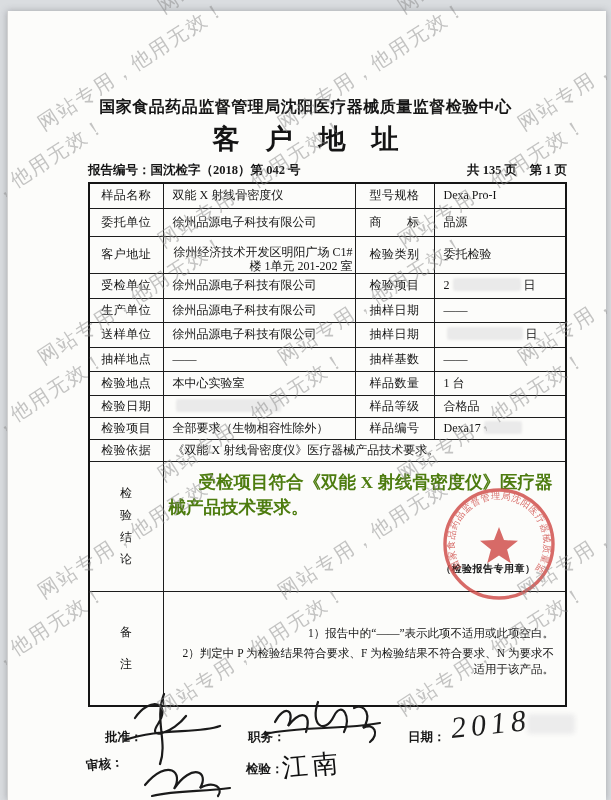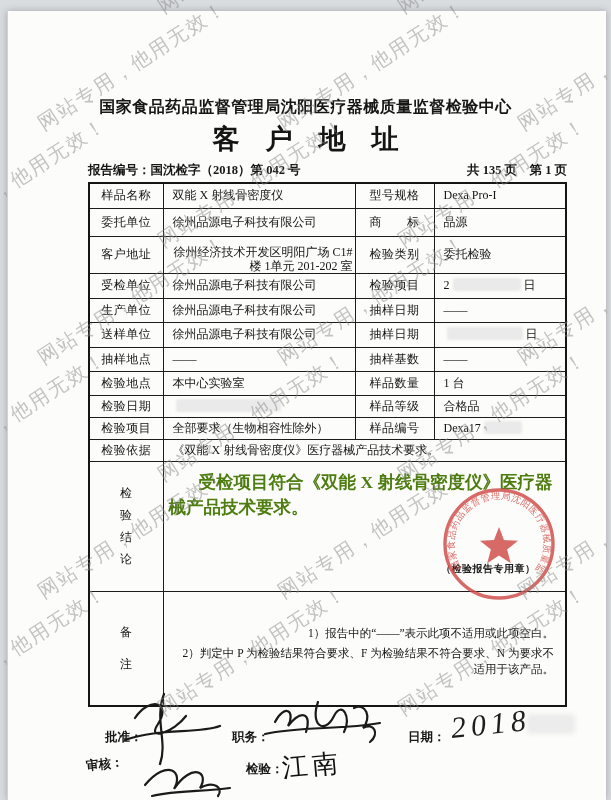--- a/index.html
+++ b/index.html
@@ -154,21 +154,21 @@
     <circle cx="60" cy="59" r="54" fill="none" stroke="#cf4b47" stroke-width="3.4"></circle>
     <path id="stamp-arc" d="M 22 83 A 45 45 0 1 1 98 83" fill="none"></path>
     <text font-size="9.2" fill="#cf4b47" letter-spacing="0.6">
       <textPath href="#stamp-arc" id="stamp-ring-tp">国家食品药品监督管理局沈阳医疗器械质量监督检验中心</textPath>
     </text>
     <polygon fill="#cf4b47" points="60,42 65,55.1 79,55.8 68.1,64.6 71.8,78.2 60,70.5 48.2,78.2 51.9,64.6 41,55.8 55,55.1"></polygon>
   </svg>
   <div class="stamp-cap">（检验报告专用章）</div>
 
   <span class="flabel" style="left:105px;top:729px">批准：</span>
-  <span class="flabel" style="left:232px;top:729px">职务：</span>
+  <span class="flabel" style="left:248px;top:729px">职务：</span>
   <span class="flabel" style="left:408px;top:729px">日期：</span>
   <span class="flabel" style="left:86px;top:756px;transform:rotate(-6deg)">审核：</span>
   <span class="flabel" style="left:246px;top:761px">检验：</span>
 
   <svg id="sig-svg" width="500" height="110" viewBox="0 0 500 110">
     <g fill="none" stroke="#1a1a1a" stroke-width="2.2" stroke-linecap="round">
       <path d="M55,28 C70,6 92,12 78,34 C66,52 94,42 106,26 M84,4 C74,30 88,52 80,74 M45,50 C78,38 118,44 140,36"></path>
       <path d="M195,32 C204,14 216,20 208,36 C222,18 232,24 226,42 M238,12 C230,34 244,46 254,26 C262,10 272,28 264,42 M274,18 C286,12 292,28 283,38 C294,32 300,44 290,52 M185,44 C220,36 262,40 300,33"></path>
       <path d="M65,95 C88,68 104,82 94,99 C112,72 130,82 120,98 C134,90 144,98 138,106 M72,106 C98,100 124,102 150,98"></path>
     </g>

